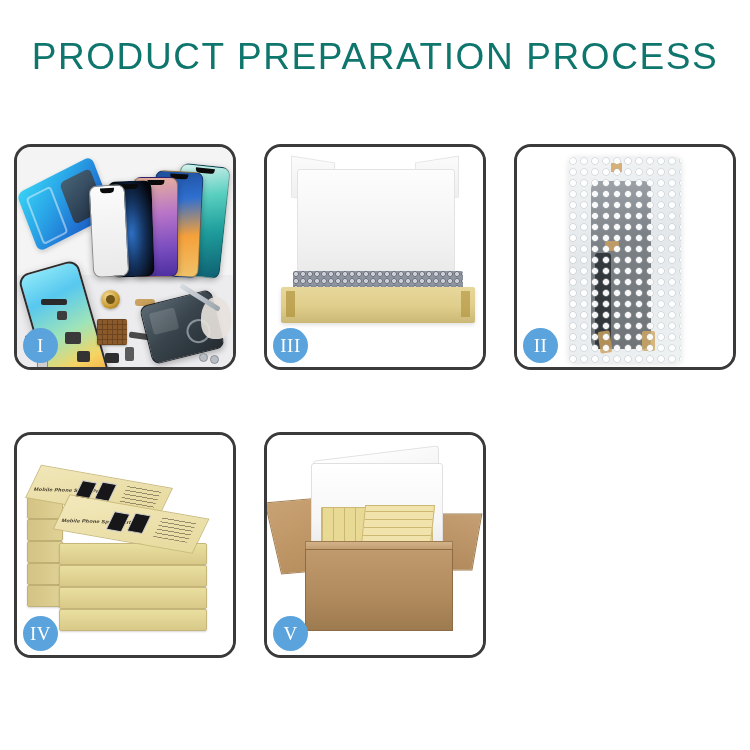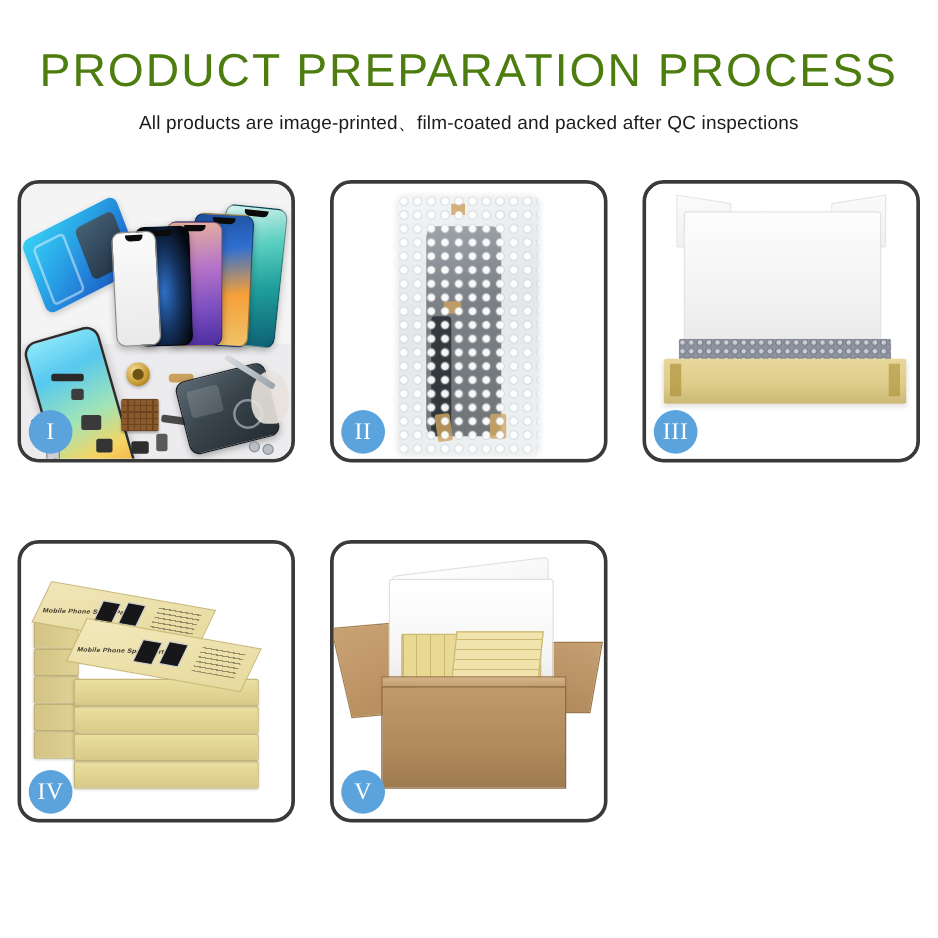--- a/index.html
+++ b/index.html
@@ -11,21 +11,21 @@
   }
   .page { position: relative; width: 750px; height: 750px; background: #fff; }
 
   
   .header { width: 750px; padding-top: 38px; text-align: center; }
   .title {
     font-family: "Liberation Sans", sans-serif;
     font-size: 37px;
     font-weight: 400;
     letter-spacing: 1.6px;
-    color: #4d7c0f;
+    color: #0f766e;
     line-height: 1.05;
     white-space: nowrap;
   }
   .subtitle {
     margin-top: 11px;
     font-family: "Liberation Sans", sans-serif;
     font-size: 15.2px;
     font-weight: 400;
     letter-spacing: 0.15px;
     color: #1b1b1b;
@@ -330,21 +330,20 @@
   .tape-tab2 { position:absolute; left:46px; top:160px; width:18px; height:16px;
     background:#b9996f; opacity:.8; transform: skewY(14deg); }
 </style>
 </head>
 <body>
 
 <div class="page">
 
   <div class="header">
     <div class="title">PRODUCT PREPARATION PROCESS</div>
-    <div class="subtitle">All products are image-printed、film-coated and packed after QC inspections</div>
   </div>
 
   <div class="grid">
 
     <div class="panel">
       <div class="panel-inner p1">
         <div class="floor"></div>
 
         <div class="blue-film"></div>
 
@@ -383,46 +382,46 @@
 
         <div class="chassis"></div>
         <div class="hand"></div>
         <div class="tweezer"></div>
         <div class="screws"></div>
       </div>
       <div class="badge">I</div>
     </div>
 
     <div class="panel">
+      <div class="panel-inner p3">
+        <div class="foam-lidL"></div>
+        <div class="foam-lidR"></div>
+        <div class="foam-back"></div>
+        <div class="grey-fill"></div>
+        <div class="box3-front"></div>
+      </div>
+      <div class="badge">III</div>
+    </div>
+
+    <div class="panel">
       <div class="panel-inner p2">
         <div class="bubblepack">
           <div class="inner-part"></div>
           <div class="flexstrip"></div>
           <div class="tan1"></div>
           <div class="tan2"></div>
           <div class="tan3"></div>
           <div class="tan4"></div>
           <div class="bubbles"></div>
         </div>
       </div>
       <div class="badge">II</div>
     </div>
 
     <div class="panel">
-      <div class="panel-inner p3">
-        <div class="foam-lidL"></div>
-        <div class="foam-lidR"></div>
-        <div class="foam-back"></div>
-        <div class="grey-fill"></div>
-        <div class="box3-front"></div>
-      </div>
-      <div class="badge">III</div>
-    </div>
-
-    <div class="panel">
       <div class="panel-inner p4">
         <div class="stack">
 
           <div class="sideL sbox" style="top:36px;  height:22px;"></div>
           <div class="sideL sbox" style="top:58px;  height:22px;"></div>
           <div class="sideL sbox" style="top:80px;  height:22px;"></div>
           <div class="sideL sbox" style="top:102px; height:22px;"></div>
           <div class="sideL sbox" style="top:124px; height:22px;"></div>
 
           <div class="sideR sbox" style="left:32px; top:82px;  height:22px;"></div>

